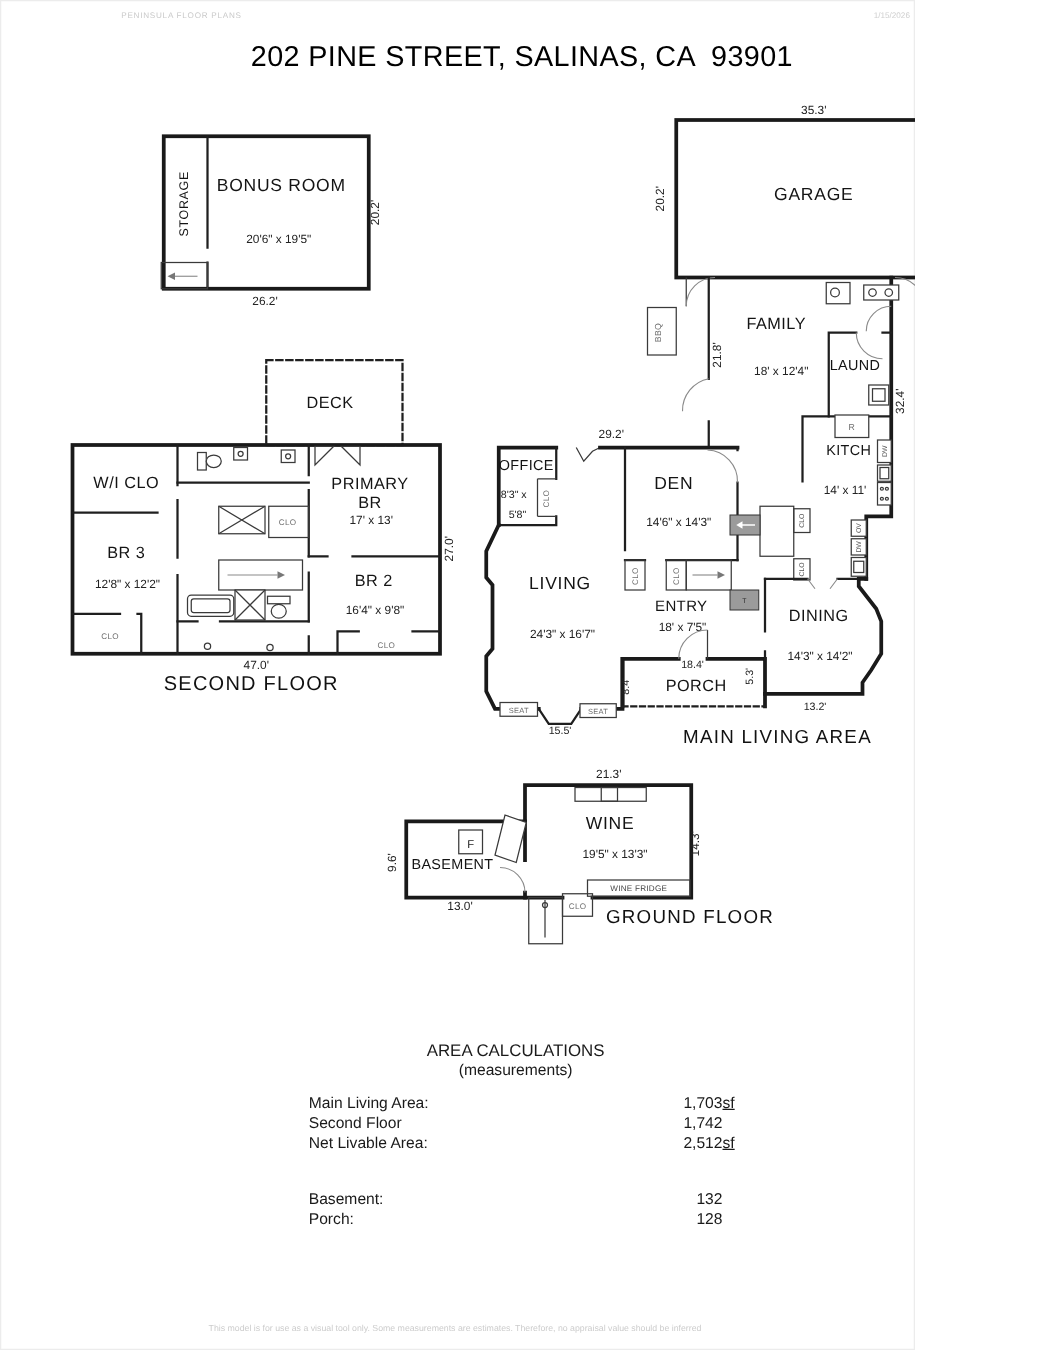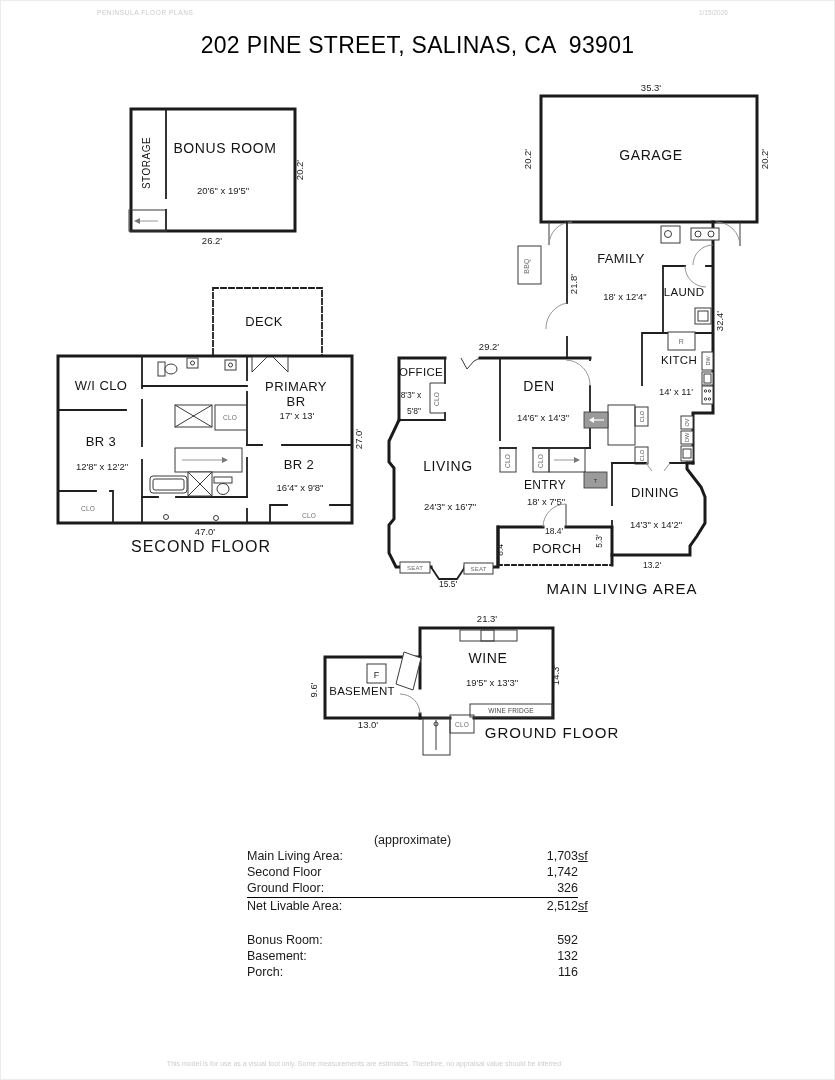--- a/index.html
+++ b/index.html
@@ -1,16 +1,16 @@
 <!DOCTYPE html>
 <html><head>
 <meta charset="utf-8">
 <style>
   html,body{margin:0;padding:0;background:#ffffff;}
-  .page{position:relative;width:835px;height:1080px;background:#fff;overflow:hidden;
+  .page{position:relative;width:732px;height:1080px;background:#fff;overflow:hidden;
         font-family:"Liberation Sans","DejaVu Sans",sans-serif;box-shadow:inset 0 0 0 1px #ececec;}
   .brand{position:absolute;left:97px;top:9px;font-size:6.5px;letter-spacing:.6px;color:#c9c9c9;}
   .date{position:absolute;left:699px;top:9px;font-size:6.5px;color:#cfcfcf;}
   .title{position:absolute;left:0;top:32px;width:835px;text-align:center;
          font-size:23px;color:#000;letter-spacing:.3px;white-space:pre;}
   svg text{text-anchor:middle;}
   .t-room{font:13px "Liberation Sans","DejaVu Sans",sans-serif;fill:#141414;letter-spacing:.4px;}
   .t-room-lg{font:14px "Liberation Sans","DejaVu Sans",sans-serif;fill:#141414;letter-spacing:.6px;}
   .t-room-md{font:11.5px "Liberation Sans","DejaVu Sans",sans-serif;fill:#141414;letter-spacing:.3px;}
   .t-room-sm{font:10px "Liberation Sans","DejaVu Sans",sans-serif;fill:#141414;letter-spacing:.5px;}
@@ -24,21 +24,21 @@
   .w2{stroke:#1f1f1f;stroke-width:1.8;fill:none;stroke-linecap:square;}
   .w1{stroke:#3a3a3a;stroke-width:1;fill:none;}
   .fx{stroke:#3a3a3a;stroke-width:1;fill:#fff;}
   .arc{stroke:#8a8a8a;stroke-width:.9;fill:none;}
   .dash{stroke-dasharray:5 3;}
   .dash2{stroke-dasharray:4 3;}
   .mk{fill:#9b9b9b;stroke:#333;stroke-width:.8;}
   .areas{position:absolute;left:247px;top:833px;width:331px;color:#1a1a1a;}
   .atitle{text-align:center;font-size:13.5px;line-height:16px;}
   .asub{text-align:center;font-size:12.5px;line-height:15px;}
-  .agroup{margin-top:0;}
+  .agroup{margin-top:10px;}
   .arow{position:relative;height:16.2px;font-size:12.5px;line-height:16.2px;}
   .alabel{position:absolute;left:0;}
   .anum{position:absolute;right:0;}
   .asf{position:absolute;left:100%;white-space:nowrap;text-decoration:underline;}
   .underl{border-bottom:1.5px solid #000;}
   .gap{height:18px;}
   .footer{position:absolute;left:0;top:1060px;width:728px;text-align:center;
           font-size:7px;color:#cccccc;}
 </style>
 </head>
@@ -331,50 +331,43 @@
       <text class="t-dim" x="492" y="686">19'5" x 13'3"</text>
       <text class="t-dim" x="487" y="622">21.3'</text>
       <text class="t-dim" transform="rotate(-90 559 675)" x="559" y="675">14.3'</text>
       <text class="t-dim" transform="rotate(-90 317 690)" x="317" y="690">9.6'</text>
       <text class="t-dim" x="368" y="728">13.0'</text>
       <text class="t-sec2" x="552" y="738">GROUND FLOOR</text>
     </g>
   </svg>
 
   <div class="areas">
-    <div class="asub">(approximate)</div>
+    <div class="atitle">AREA CALCULATIONS</div>
+    <div class="asub">(measurements)</div>
     <div class="agroup">
       <div class="arow">
         <span class="alabel">Main Living Area:</span>
         <span class="anum"><span>1,703</span><span class="asf">sf</span></span>
       </div>
       <div class="arow">
         <span class="alabel">Second Floor</span>
         <span class="anum"><span>1,742</span><span class="asf"></span></span>
-      </div>
-      <div class="arow underl">
-        <span class="alabel">Ground Floor:</span>
-        <span class="anum"><span>326</span><span class="asf"></span></span>
       </div>
       <div class="arow">
         <span class="alabel">Net Livable Area:</span>
         <span class="anum"><span>2,512</span><span class="asf">sf</span></span>
       </div>
     </div>
     <div class="gap"></div>
     <div class="agroup">
       <div class="arow">
-        <span class="alabel">Bonus Room:</span>
-        <span class="anum"><span>592</span><span class="asf"></span></span>
-      </div>
-      <div class="arow">
         <span class="alabel">Basement:</span>
         <span class="anum"><span>132</span><span class="asf"></span></span>
       </div>
       <div class="arow">
         <span class="alabel">Porch:</span>
-        <span class="anum"><span>116</span><span class="asf"></span></span>
+        <span class="anum"><span>128</span><span class="asf"></span></span>
       </div>
     </div>
   </div>
 
   <div class="footer">This model is for use as a visual tool only. Some measurements are estimates. Therefore, no appraisal value should be inferred</div>
 </div>
 
 </body></html>

